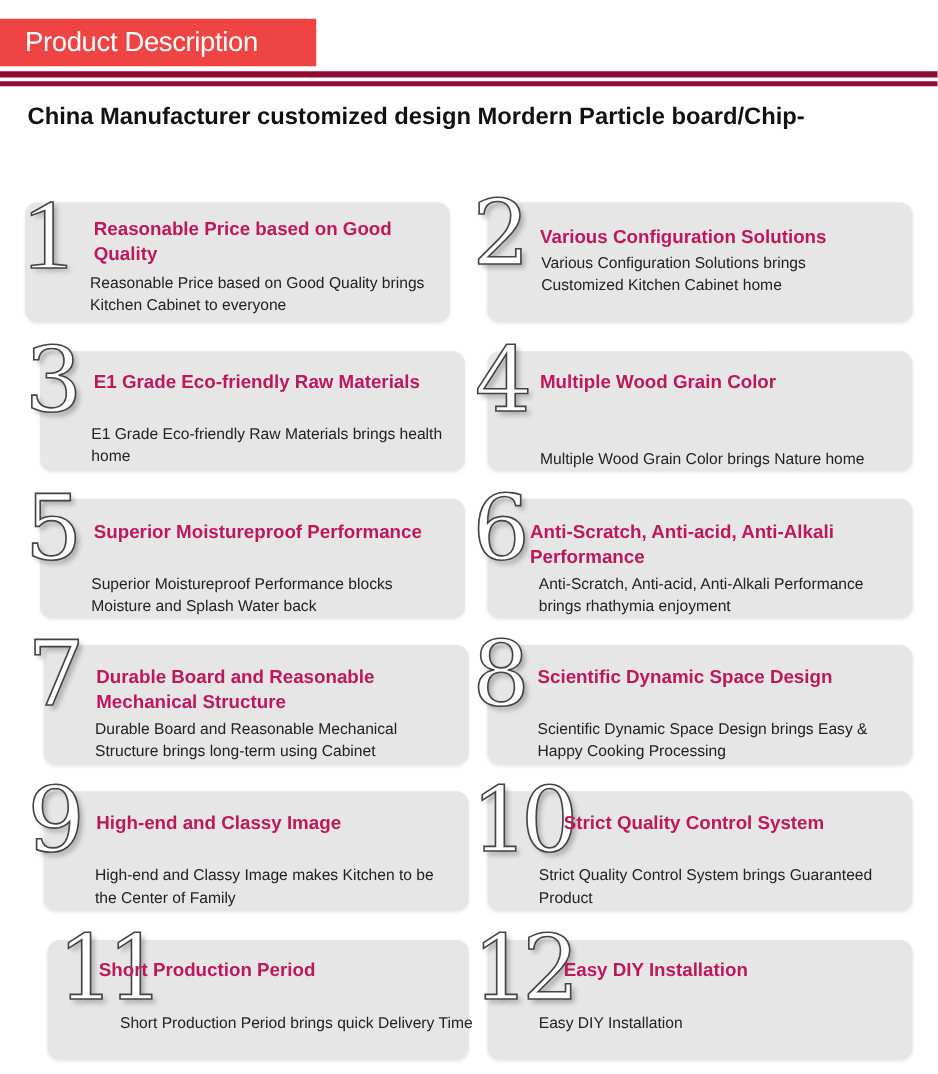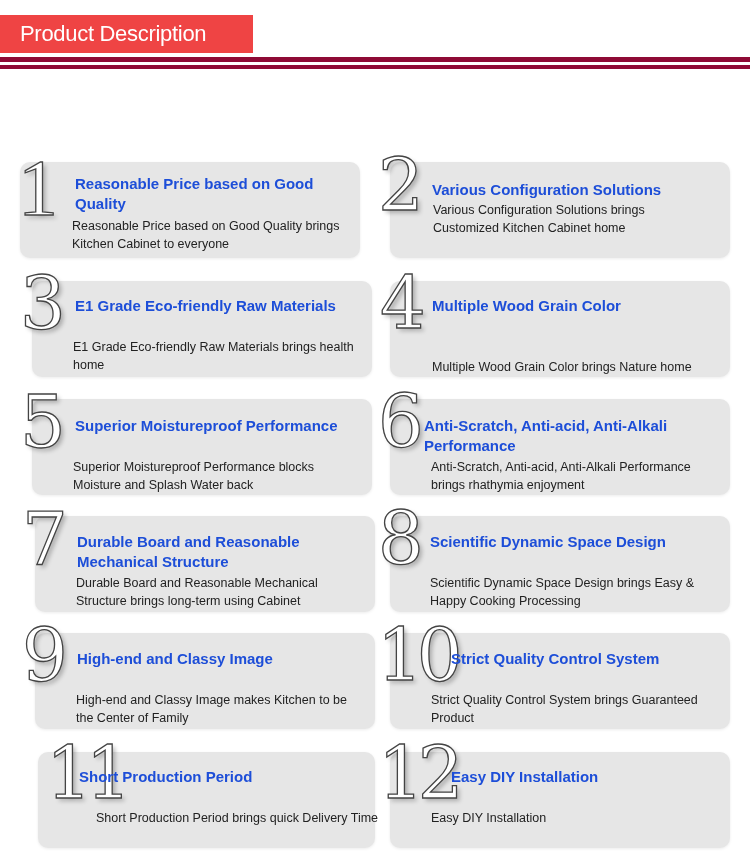--- a/index.html
+++ b/index.html
@@ -4,30 +4,31 @@
 <style>
   html, body { margin:0; padding:0; background:#fff; }
   body { width:750px; height:859px; position:relative; overflow:hidden; font-family:"Liberation Sans", sans-serif; color:#111; }
   .banner { position:absolute; left:0; top:15px; width:253px; height:38px; background:#ef4444; color:#fff; font-size:22px; line-height:38px; padding-left:20px; box-sizing:border-box; letter-spacing:-0.3px; }
   .rule1 { position:absolute; left:0; top:57px; width:750px; height:5px; background:#8e0a35; }
   .rule2 { position:absolute; left:0; top:65px; width:750px; height:4px; background:#8e0a35; }
   .title { position:absolute; left:22px; top:80px; width:700px; font-size:19px; font-weight:bold; line-height:27px; color:#111; }
   .card { position:absolute; background:#e6e6e6; border-radius:10px; box-shadow:0 1px 3px rgba(0,0,0,0.08); }
   .num { position:absolute; font-family:"DejaVu Serif", serif; font-weight:normal; color:#fff; font-size:72px; line-height:1; -webkit-text-stroke:1.3px #444; text-shadow:3px 3px 4px rgba(0,0,0,0.25); letter-spacing:-6px; }
   .num.ser { font-family:"Liberation Serif", serif; }
-  .h { position:absolute; font-size:15px; font-weight:bold; line-height:20px; color:#1d4ed8; }
+  .h { position:absolute; font-size:15px; font-weight:bold; line-height:20px; color:#be185d; }
   .d { position:absolute; font-size:12.5px; line-height:18px; color:#222; }
 </style>
 </head>
 <body>
 
 <div class="banner">Product Description</div>
 <div class="rule1"></div>
 <div class="rule2"></div>
 <div class="title">
+  <div>China Manufacturer customized design Mordern Particle board/Chip-</div>
 </div>
 
 <div class="card" style="left:20px;top:162px;width:340px;height:96px;"></div>
 <div class="num ser" style="left:18px;top:148px;font-size:80px;">1</div>
 <div class="h" style="left:75px;top:174px;width:270px;">Reasonable Price based on Good Quality</div>
 <div class="d" style="left:72px;top:217px;width:280px;">Reasonable Price based on Good Quality brings Kitchen Cabinet to everyone</div>
 
 <div class="card" style="left:390px;top:162px;width:340px;height:96px;"></div>
 <div class="num" style="left:378px;top:150px;">2</div>
 <div class="h" style="left:432px;top:180px;width:290px;">Various Configuration Solutions</div>

